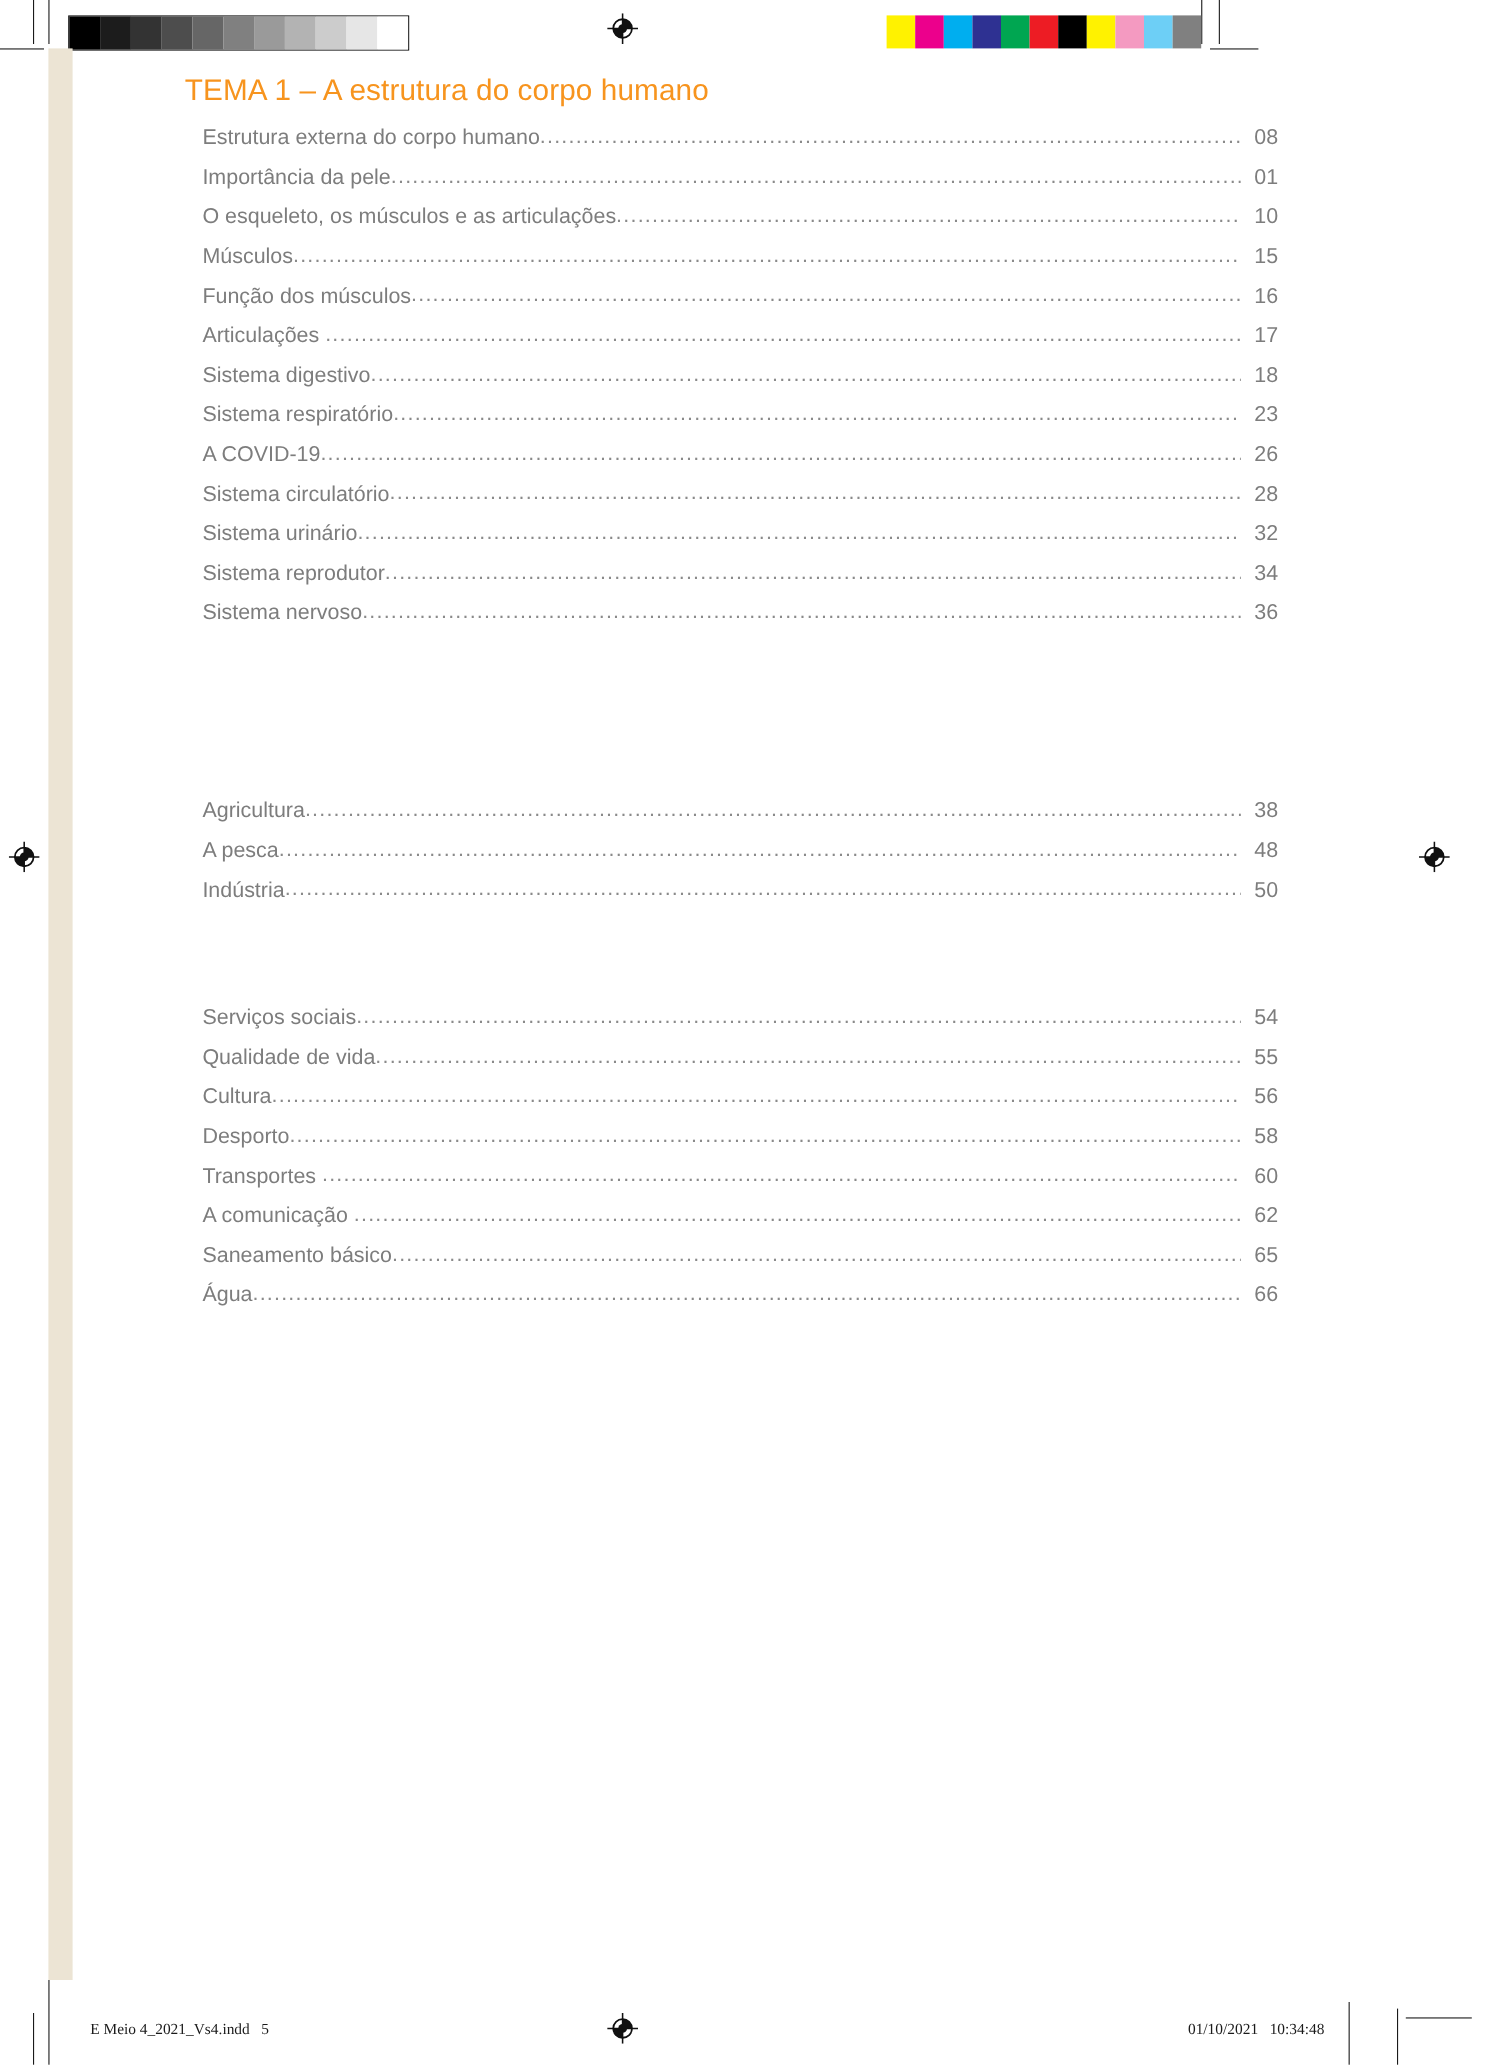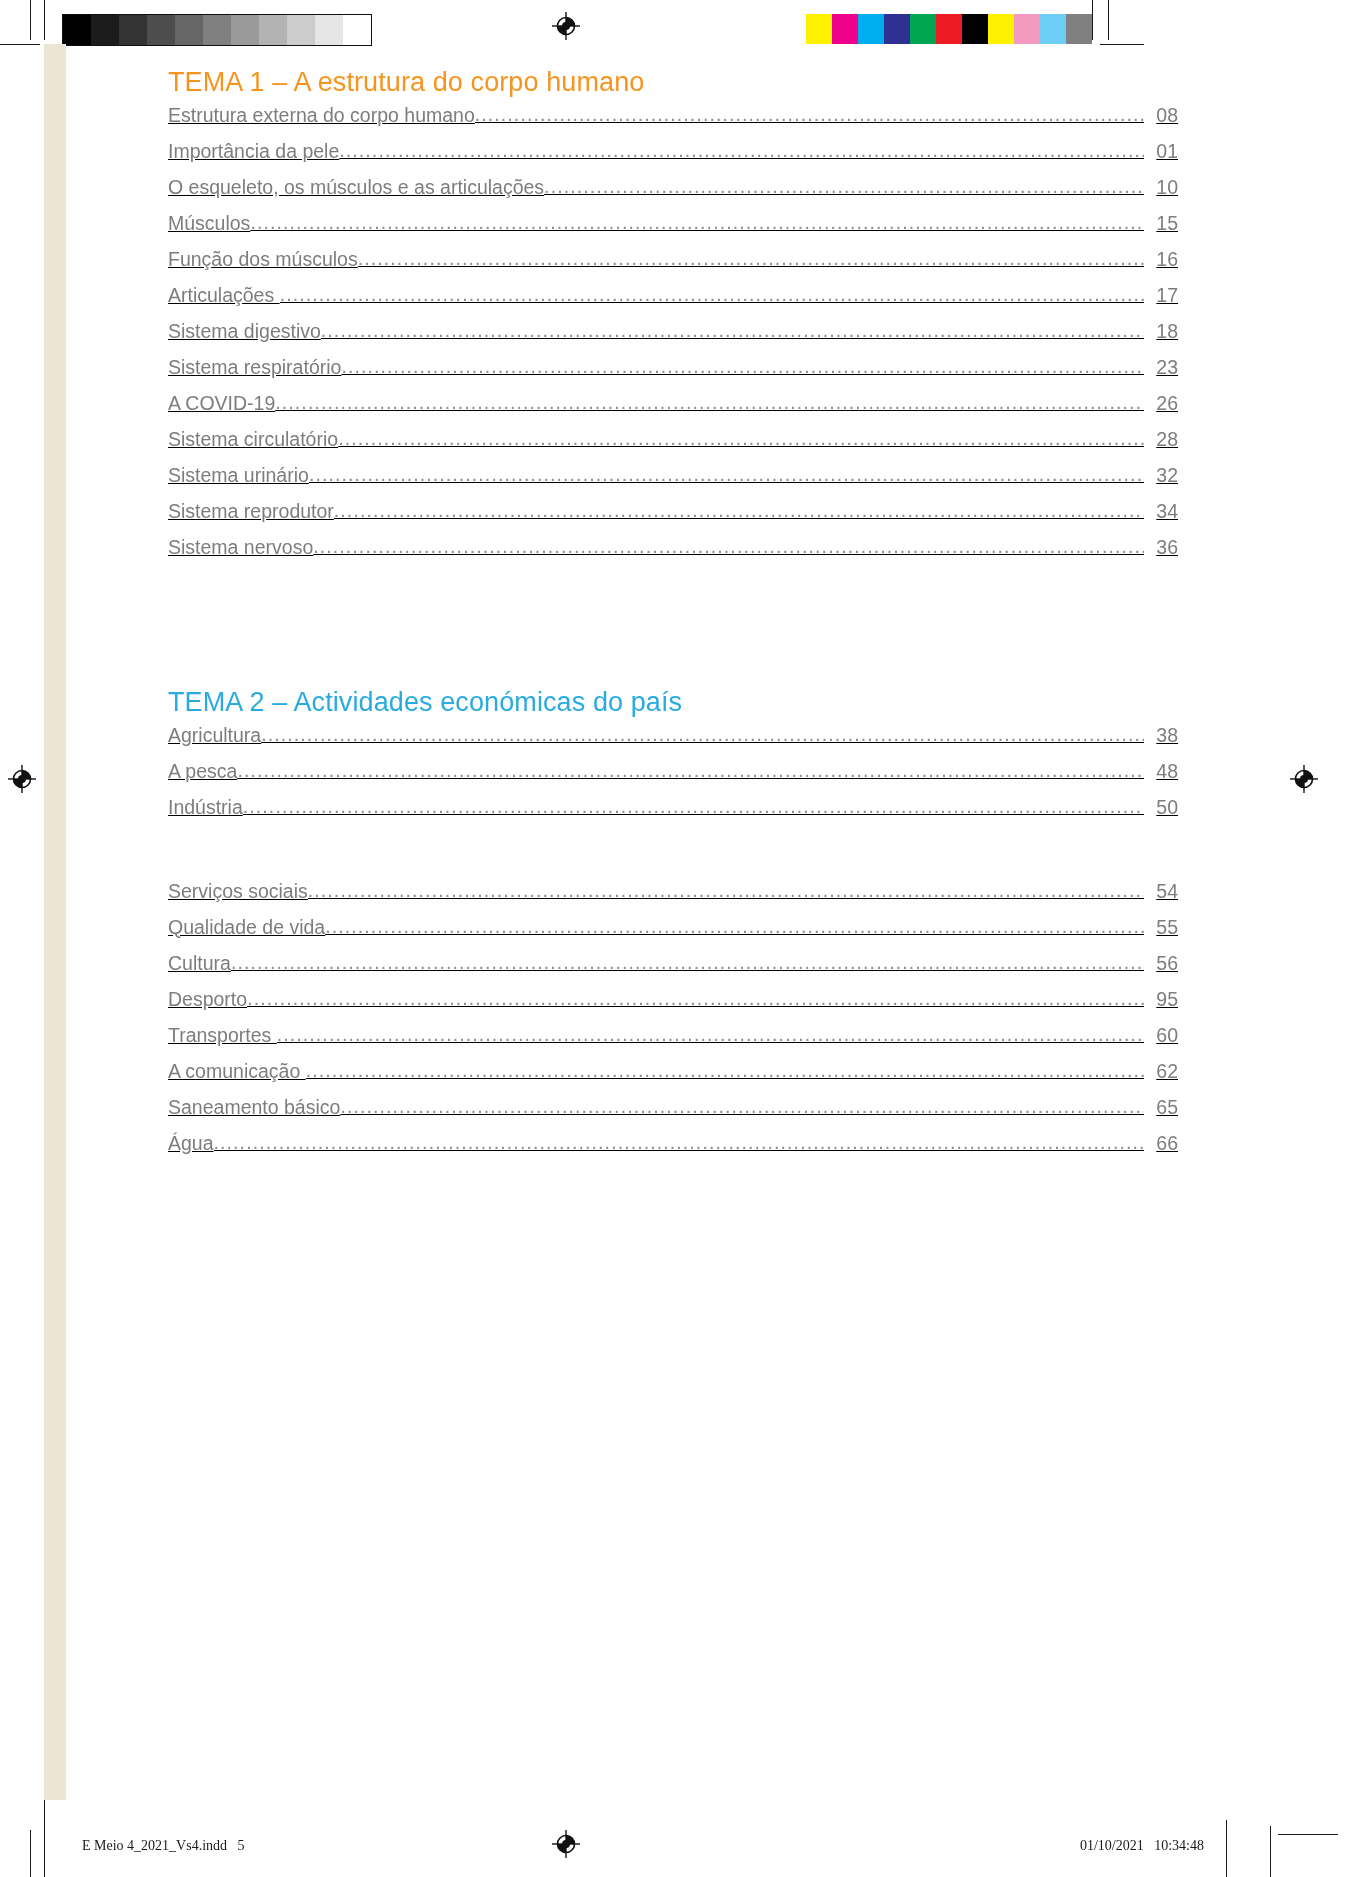--- a/index.html
+++ b/index.html
@@ -82,23 +82,22 @@
   .section-title {
     font-size: 27px;
     font-weight: 400;
     margin: 0 0 6px 0;
     line-height: 1.25;
     letter-spacing: 0.1px;
   }
 
   .toc-list {
     list-style: none;
-    margin: 0;
+    margin: 16px;
     padding: 0;
-    text-decoration: underline;
   }
 
   .toc-row {
     display: flex;
     align-items: baseline;
     font-size: 19.5px;
     color: #7d7d7d;
     line-height: 1;
     height: 36px;
   }
@@ -304,21 +303,20 @@
           </li>
           <li class="toc-row">
             <span class="toc-label">Sistema nervoso</span>
             <span class="toc-dots"> ...................................................................................................................................................................................................................................................................</span>
             <span class="toc-page">36</span>
           </li>
         </ul>
       </div>
       <div class="gap-1" style="height: 112px;"></div>
       <div class="section">
-        <h2 class="section-title" style="color: rgb(41, 171, 226);">TEMA 2 – Actividades económicas do país</h2>
         <ul class="toc-list">
           <li class="toc-row">
             <span class="toc-label">Agricultura</span>
             <span class="toc-dots"> ...................................................................................................................................................................................................................................................................</span>
             <span class="toc-page">38</span>
           </li>
           <li class="toc-row">
             <span class="toc-label">A pesca</span>
             <span class="toc-dots"> ...................................................................................................................................................................................................................................................................</span>
             <span class="toc-page">48</span>
@@ -344,21 +342,21 @@
             <span class="toc-page">55</span>
           </li>
           <li class="toc-row">
             <span class="toc-label">Cultura</span>
             <span class="toc-dots"> ...................................................................................................................................................................................................................................................................</span>
             <span class="toc-page">56</span>
           </li>
           <li class="toc-row">
             <span class="toc-label">Desporto</span>
             <span class="toc-dots"> ...................................................................................................................................................................................................................................................................</span>
-            <span class="toc-page">95</span>
+            <span class="toc-page">58</span>
           </li>
           <li class="toc-row">
             <span class="toc-label">Transportes </span>
             <span class="toc-dots"> ...................................................................................................................................................................................................................................................................</span>
             <span class="toc-page">60</span>
           </li>
           <li class="toc-row">
             <span class="toc-label">A comunicação </span>
             <span class="toc-dots"> ...................................................................................................................................................................................................................................................................</span>
             <span class="toc-page">62</span>

